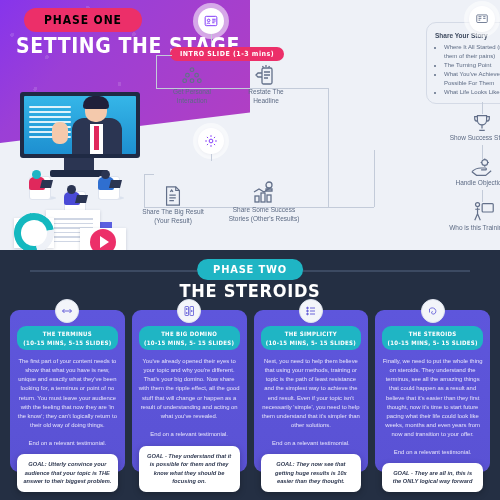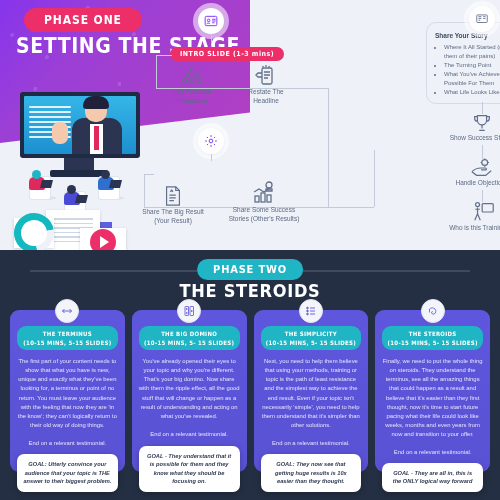--- a/index.html
+++ b/index.html
@@ -13,21 +13,21 @@
     transform:skewY(-7deg);transform-origin:left top;}
   .purple-map{position:absolute;inset:0;opacity:.13;
      background-image:radial-gradient(circle at 18% 40%,#fff 0 2px,transparent 2px),
      radial-gradient(circle at 30% 55%,#fff 0 2px,transparent 2px),
      radial-gradient(circle at 44% 30%,#fff 0 2px,transparent 2px),
      radial-gradient(circle at 60% 48%,#fff 0 2px,transparent 2px),
      radial-gradient(circle at 72% 30%,#fff 0 2px,transparent 2px),
      radial-gradient(circle at 26% 72%,#fff 0 2px,transparent 2px),
      radial-gradient(circle at 55% 75%,#fff 0 2px,transparent 2px),
      radial-gradient(circle at 80% 65%,#fff 0 2px,transparent 2px);}
-  .phase1-badge{position:absolute;left:24px;top:8px;background:#ec2f69;color:#ffffff;
+  .phase1-badge{position:absolute;left:24px;top:8px;background:#ec2f69;color:#000000;
     border-radius:14px;padding:5px 20px;font-size:12px;font-weight:bold;letter-spacing:.9px;
     font-family:"DejaVu Sans Condensed","Liberation Sans",sans-serif;}
   .phase1-title{position:absolute;left:16px;top:34px;color:#fff;font-size:21px;font-weight:bold;
     letter-spacing:.6px;font-family:"DejaVu Sans Condensed","Liberation Sans",sans-serif;}
 
   
   .illus{position:absolute;left:2px;top:92px;width:160px;height:165px;}
   .monitor{position:absolute;left:18px;top:0;width:120px;height:66px;background:#1f2a44;border-radius:3px;padding:4px;box-sizing:border-box;}
   .screen{width:100%;height:100%;background:linear-gradient(180deg,#35b6e8,#1d8fd0);position:relative;overflow:hidden;border-radius:1px;}
   .scr-lines{position:absolute;left:5px;top:10px;width:42px;}

